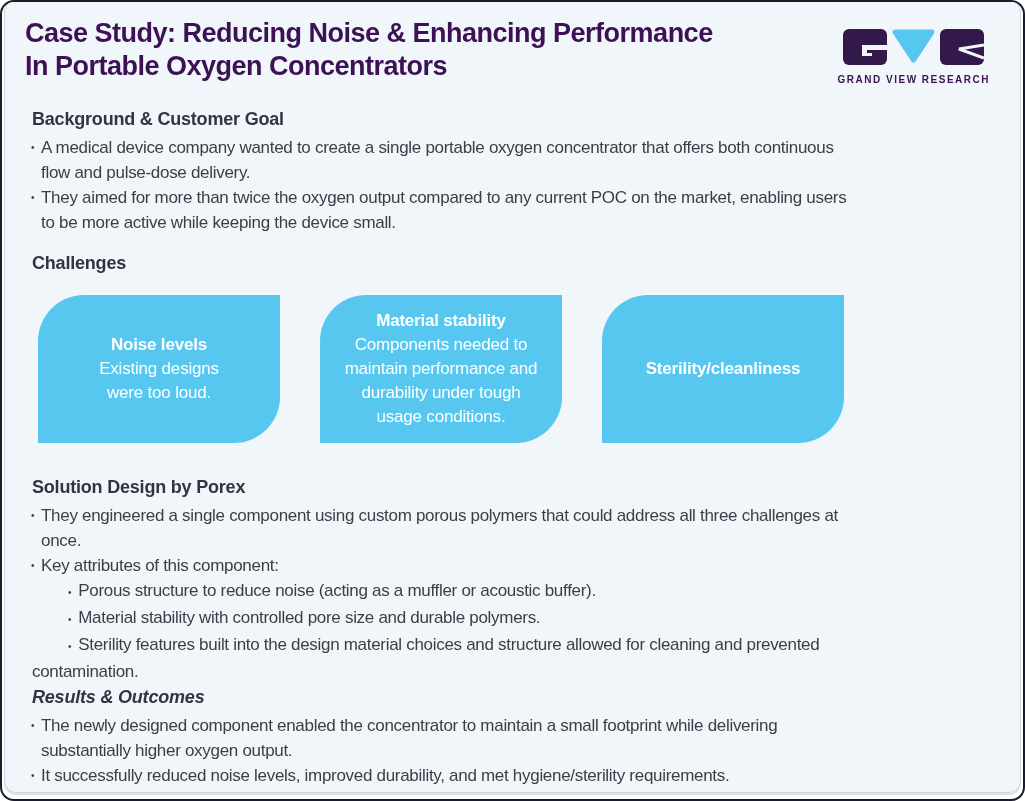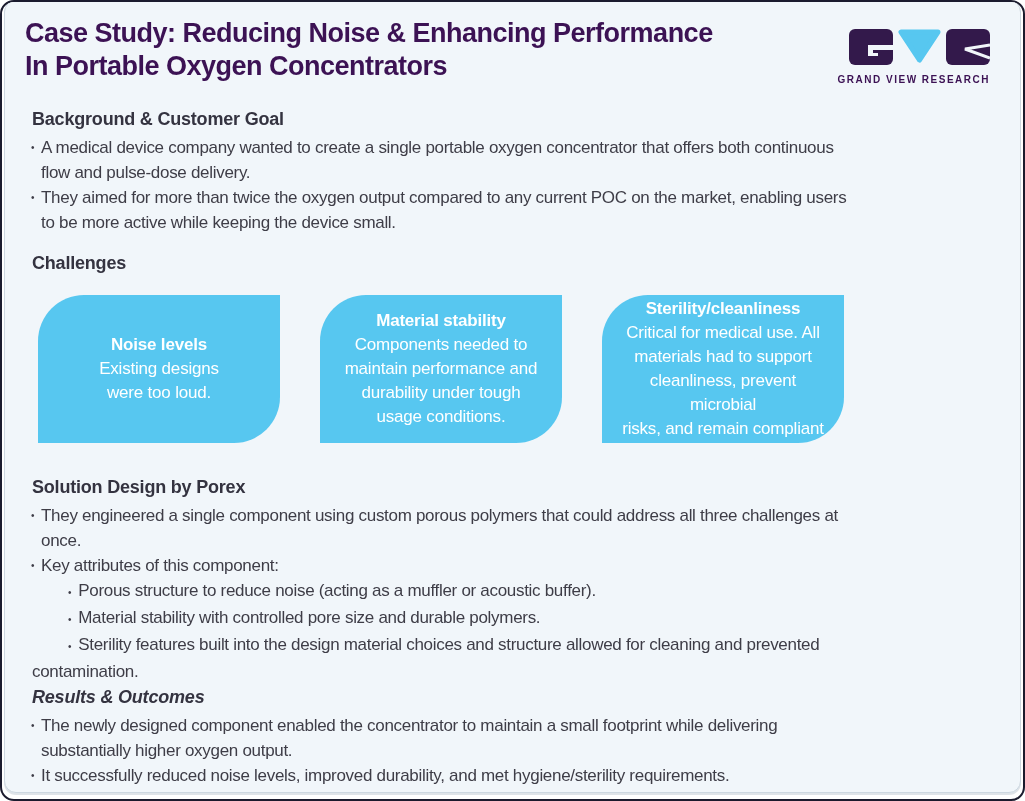--- a/index.html
+++ b/index.html
@@ -33,21 +33,21 @@
     color: var(--body_text);
   }
   .header { display: flex; justify-content: space-between; align-items: flex-start; }
   .title {
     color: var(--title_purple);
     font-weight: bold;
     font-size: 27px; line-height: 33px;
     letter-spacing: -0.5px;
   }
   .title span { display: block; }
-  .logo { margin: 12px 4px 0 1px; text-align: right; flex: none; }
+  .logo { margin: 12px 4px 0 1px; text-align: center; flex: none; }
   .logo-text {
     font-size: 10px; font-weight: bold;
     letter-spacing: 1.5px;
     color: var(--title_purple);
     margin-top: 4px; white-space: nowrap;
   }
   .section { margin-left: 7px; }
   h2 {
     font-size: 18px; line-height: 24px;
     color: var(--heading_dark);
@@ -143,24 +143,20 @@
         </div>
         <div class="card">
           <div class="card-title">Material stability</div>
           <div class="card-body">Components needed to
 maintain performance and
 durability under tough
 usage conditions.</div>
         </div>
         <div class="card">
           <div class="card-title">Sterility/cleanliness</div>
-          <div class="card-body">Critical for medical use. All
-materials had to support
-cleanliness, prevent microbial
-risks, and remain compliant</div>
         </div>
       </div>
     </div>
 
     <div class="section">
       <h2 class="h-sol">Solution Design by Porex</h2>
       <div class="bullets">
         <div class="bullet">They engineered a single component using custom porous polymers that could address all three challenges at
 once.</div>
         <div class="bullet">Key attributes of this component:</div>

